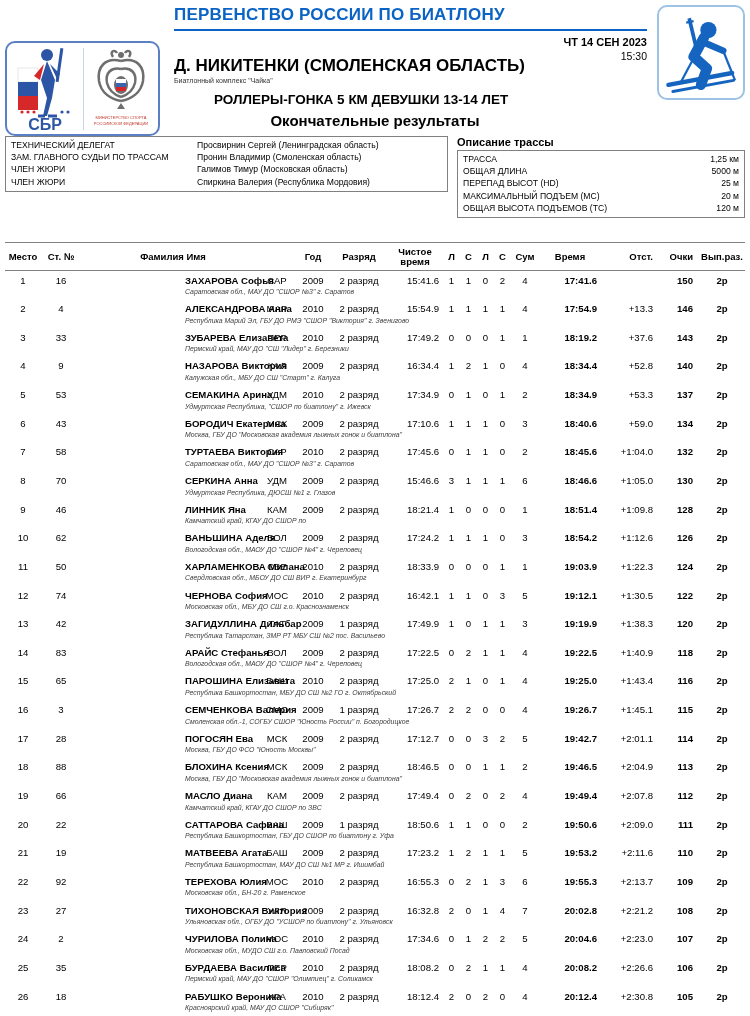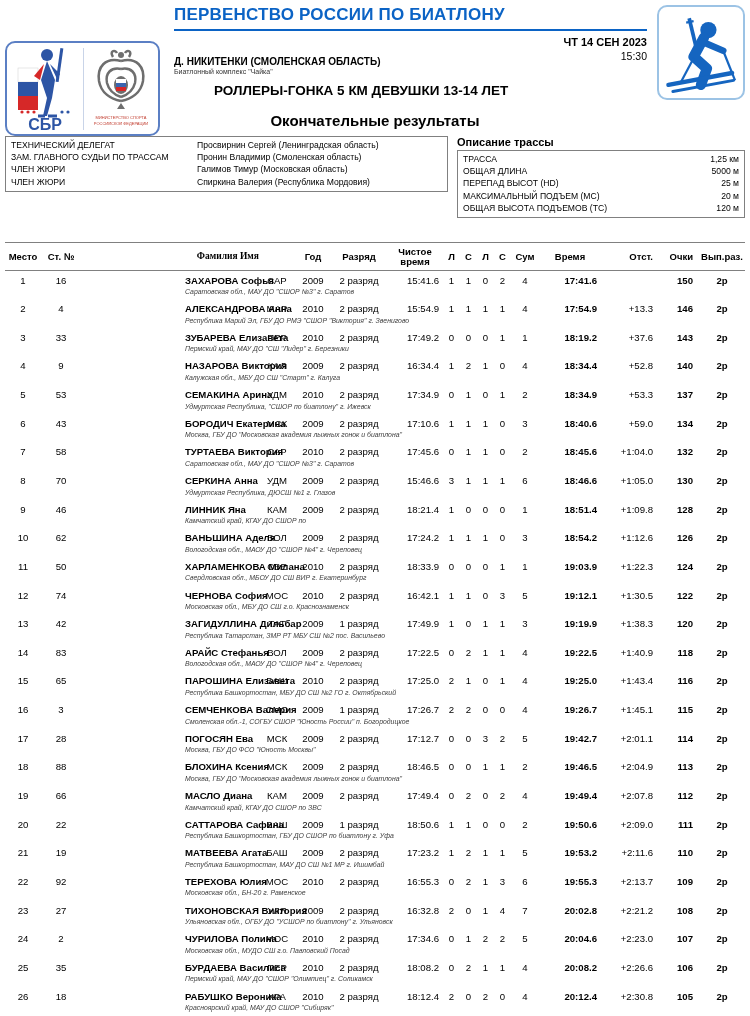--- a/index.html
+++ b/index.html
@@ -10,42 +10,42 @@
   .hdr { display:flex; align-items:flex-start; padding:5px 5px 0 5px; height:102px; box-sizing:border-box; }
   .logo-box { box-sizing:border-box; background:#fff; border-radius:10px; flex-shrink:0; }
   .logo-left { width:155px; height:95px; border:2px solid #5b7fc4; display:flex; align-items:center; justify-content:space-evenly;margin-top:36px; }
   .logo-divider { width:1px; height:82px; background:#c9d4e8; }
   .logo-right { width:88px; height:95px; border:2px solid #9cc3e5; display:flex; align-items:center; justify-content:center; }
   .hdr-center { flex:1; position:relative; padding:0 10px 0 14px; height:95px; }
   .title { color:#0b63c5; font-weight:bold; font-size:17px; letter-spacing:.2px; padding-bottom:4px; border-bottom:2px solid #0b63c5; white-space:nowrap; }
   .date-block { position:absolute; top:31px; right:10px; text-align:right; line-height:1.25; }
   .date-line { font-size:11px; font-weight:bold; }
   .time-line { font-size:10.5px; }
-  .venue { font-weight:bold; font-size:10px; margin-top:25px; }
+  .venue { font-weight:bold; font-size:17px; margin-top:25px; }
   .complex { font-size:7px; color:#333; margin-top:1px; }
   .event { font-weight:bold; font-size:13.5px; margin-top:8px;padding-left:40px; }
 
   .results-heading { text-align:center; font-weight:bold; font-size:15px; margin:10px 0 7px; }
 
   
   .info-row { display:flex; gap:9px; padding:0 5px; align-items:flex-start; }
   .jury-sec { width:443px; flex-shrink:0; }
   .course-sec { flex:1; }
   .sec-label { font-weight:bold; font-size:11px; margin-bottom:2px; }
   .info-box { border:1px solid #808080; padding:2px 5px 3px; font-size:8.6px; }
   .jury-row { display:flex; line-height:12.2px;gap:16px; }
   .jury-role { width:170px; flex-shrink:0; }
   .course-row { display:flex; justify-content:space-between; line-height:12.2px; }
 
   
   .tbl { margin:24px 5px 0; }
   .grid { display:grid; grid-template-columns:36px 40px minmax(0,1fr) 36px 36px 56px 56px 17px 17px 17px 17px 28px 62px 56px 42px 46px; }
   .thead { border-top:1px solid #808080; border-bottom:1px solid #808080; font-weight:bold; font-size:9.5px; align-items:center; height:27px; line-height:1.05; }
   .h-c { text-align:center; } .h-r { text-align:right; padding-right:4px; }
-  .h-name { text-align:right; padding-left:6px;font-family:Liberation Serif, serif; }
+  .h-name { text-align:center; padding-left:6px; }
   .h-net { text-align:center; }
   .h-pts { text-align:right; padding-right:6px; }
 
   .row { grid-template-rows:16px 12.6px; height:28.65px; box-sizing:border-box; padding-top:1px; font-size:9.6px; align-items:center; }
   .c-place { text-align:center; }
   .c-bib { text-align:center; }
   .c-name { font-weight:bold; padding-left:104px; white-space:nowrap; overflow:visible; }
   .c-region { text-align:center; }
   .c-year { text-align:center; }
   .c-cat { text-align:center; }

